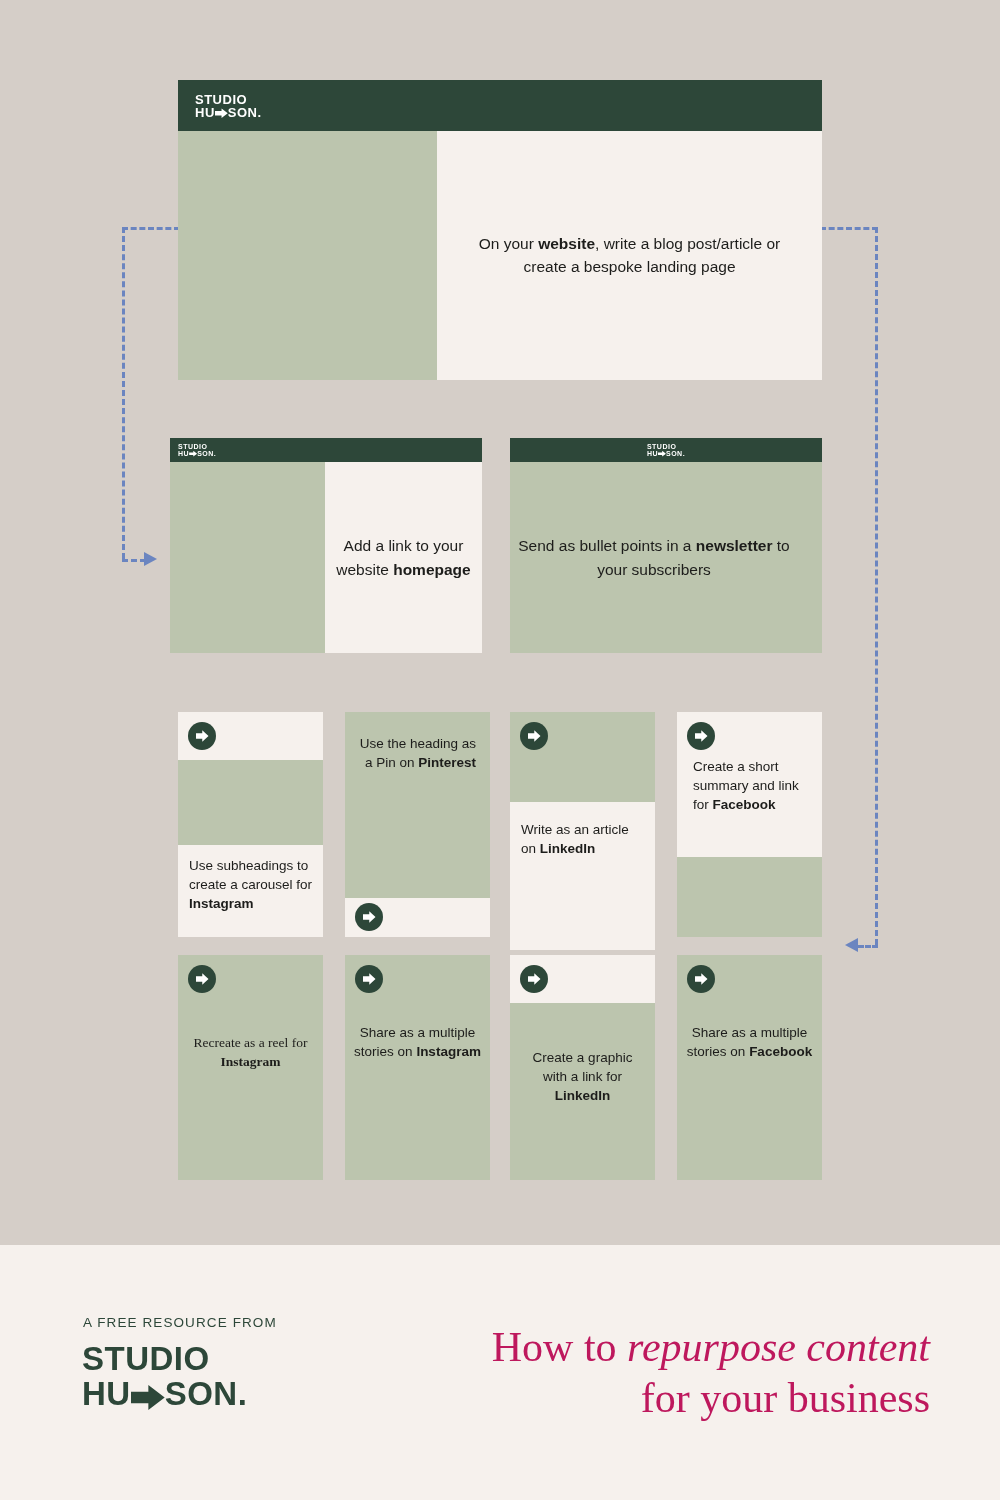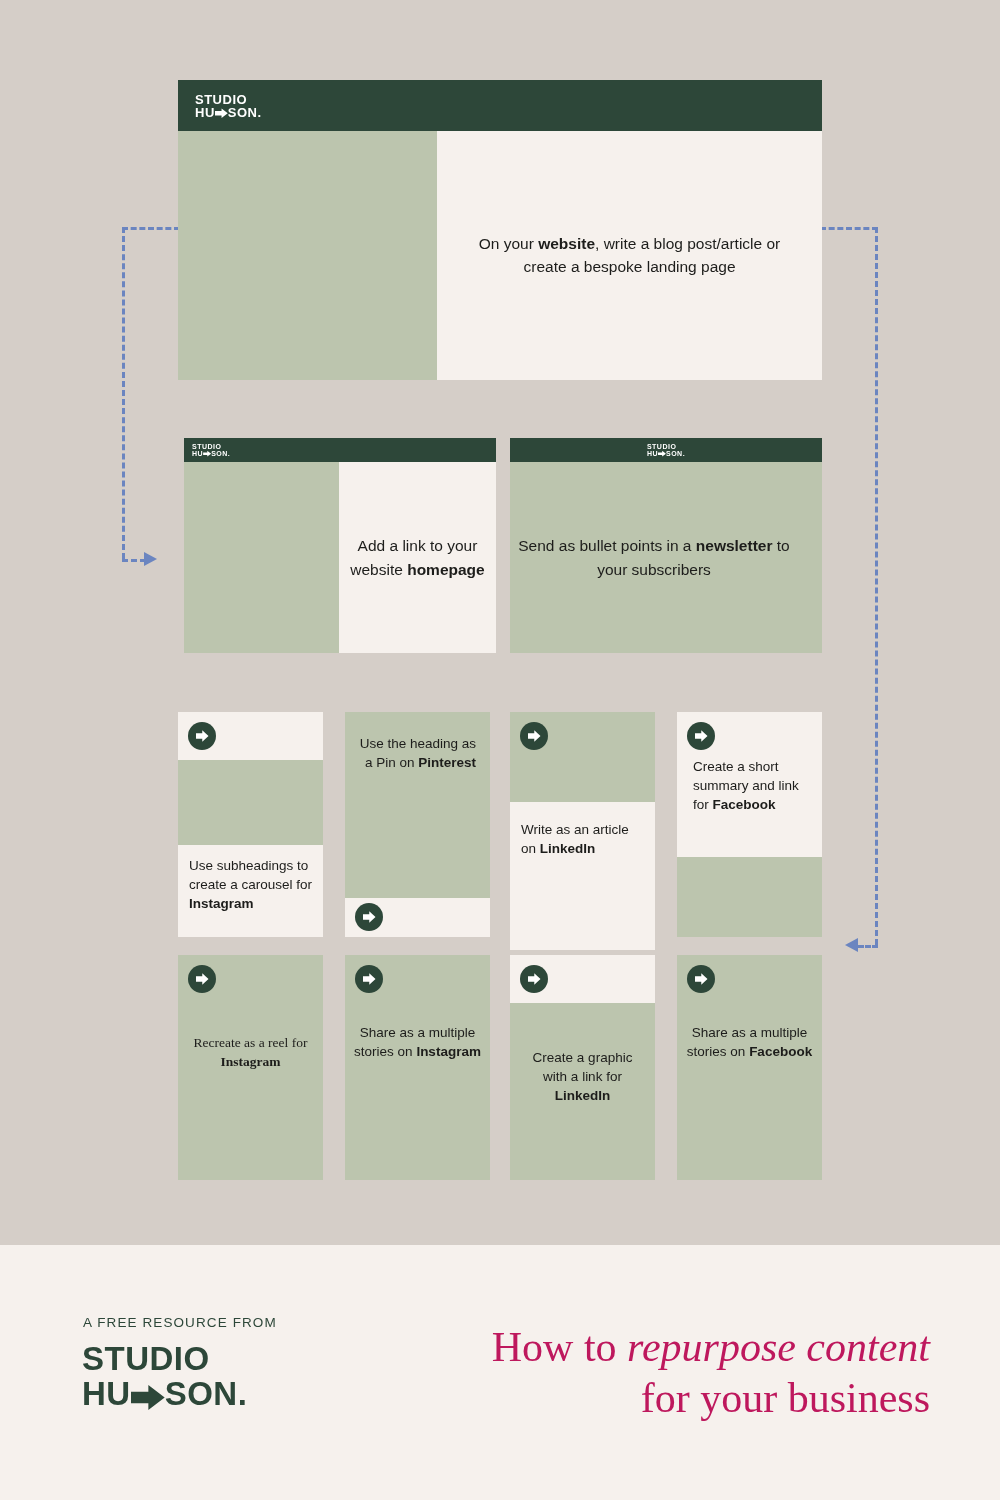--- a/index.html
+++ b/index.html
@@ -36,21 +36,21 @@
   .hero-body { position:absolute; left:0; top:51px; width:100%; height:249px; display:flex; }
   .hero-left  { width:259px; background:#bcc5ae; }
   .hero-right { flex:1; background:#f6f1ed; display:flex; align-items:center; justify-content:center; }
   .hero-right p {
     font-size:15.5px; line-height:1.45; color:#1d1d1b; text-align:center;
     max-width:320px;
   }
 
   
   .r2 { position:absolute; top:438px; height:215px; }
-  .r2a { left:184px; width:312px;padding-left:48px; }
+  .r2a { left:170px; width:312px;padding-left:48px; }
   .r2b { left:510px; width:312px; }
   .r2 .bar { position:absolute; left:0; top:0; width:100%; height:24px; background:#2d4739; }
   .r2a .bar .logo-w { position:absolute; left:8px; top:5px; font-size:7px; }
   .r2b .bar .logo-w { position:absolute; left:50%; top:5px; transform:translateX(-50%); font-size:7px; }
   .r2 .body { position:absolute; left:0; top:24px; width:100%; height:191px; }
 
   .r2a .body { display:flex; }
   .r2a .half-g { width:155px; background:#bcc5ae; }
   .r2a .half-w { flex:1; background:#f6f1ed; display:flex; align-items:center; justify-content:center; }
   .r2a .half-w p { font-size:15.5px; line-height:1.5; text-align:center; color:#1d1d1b; }

